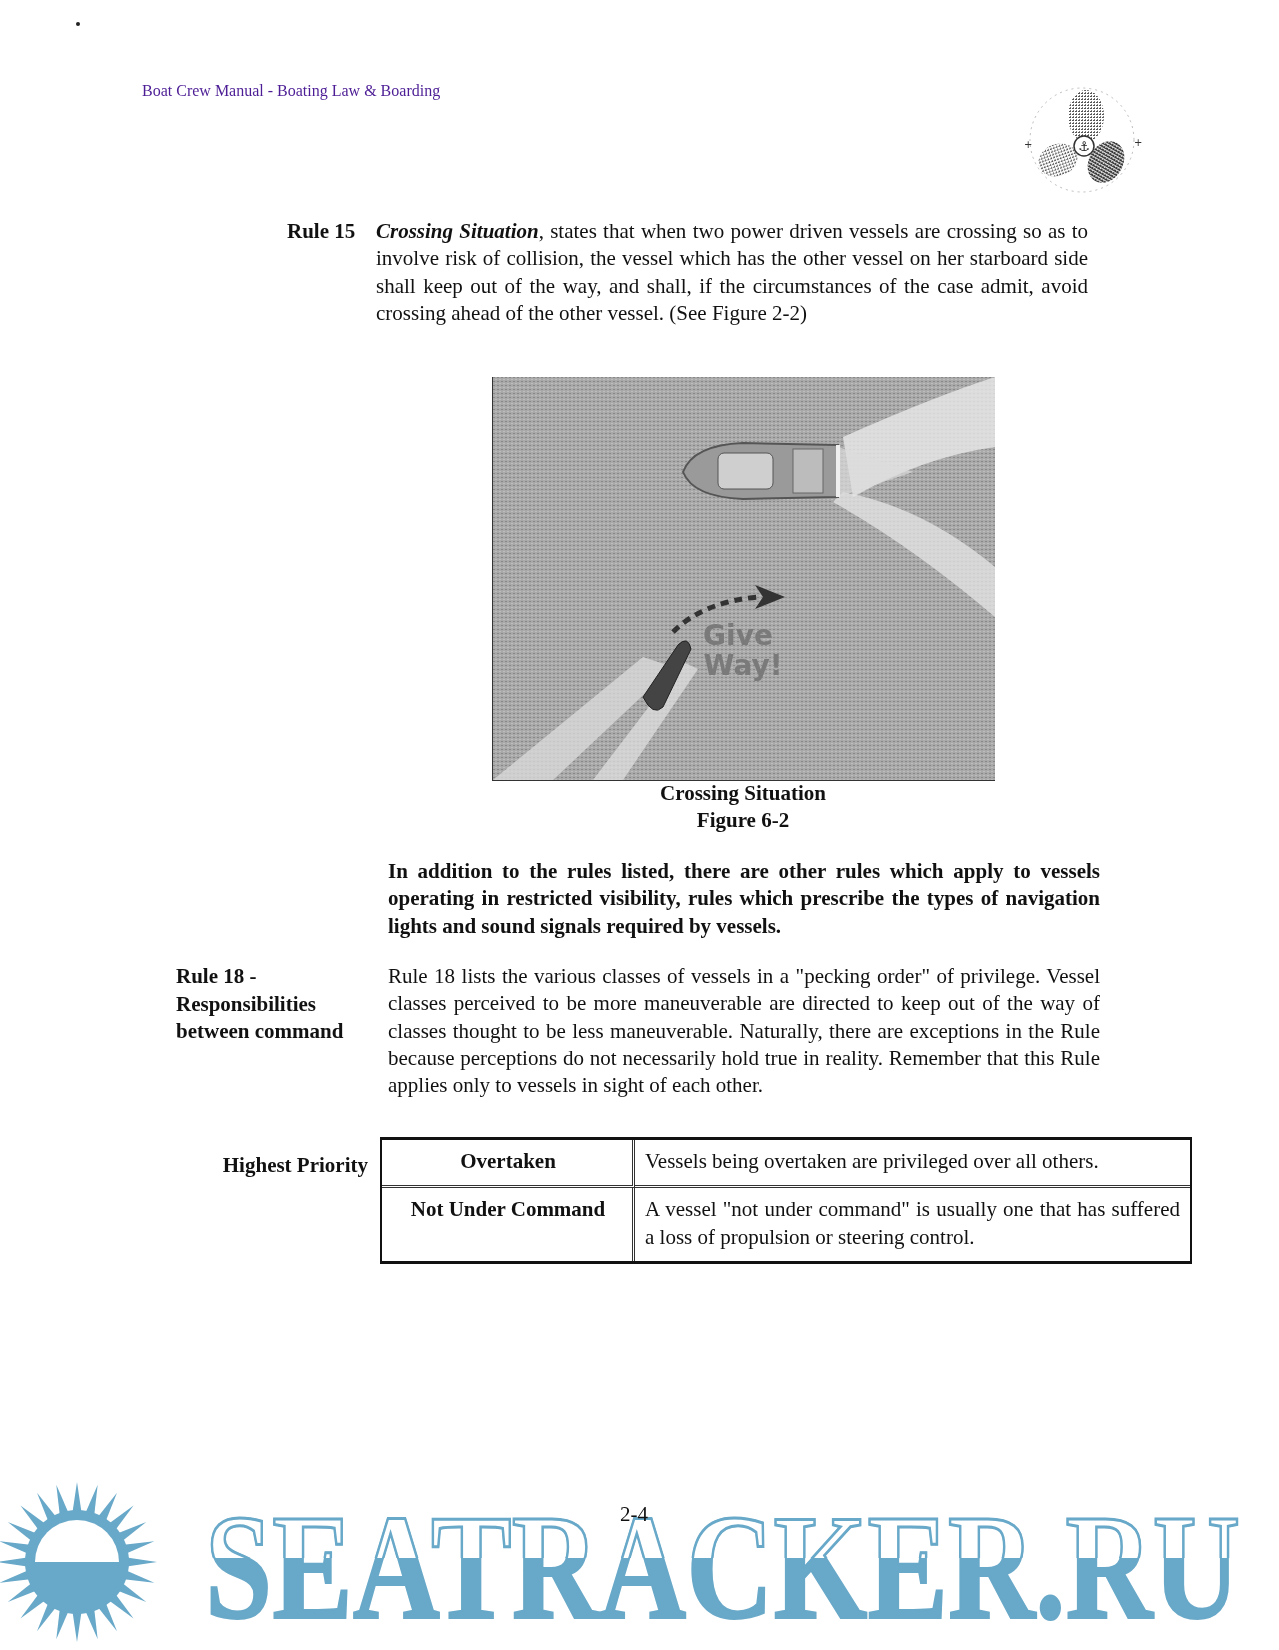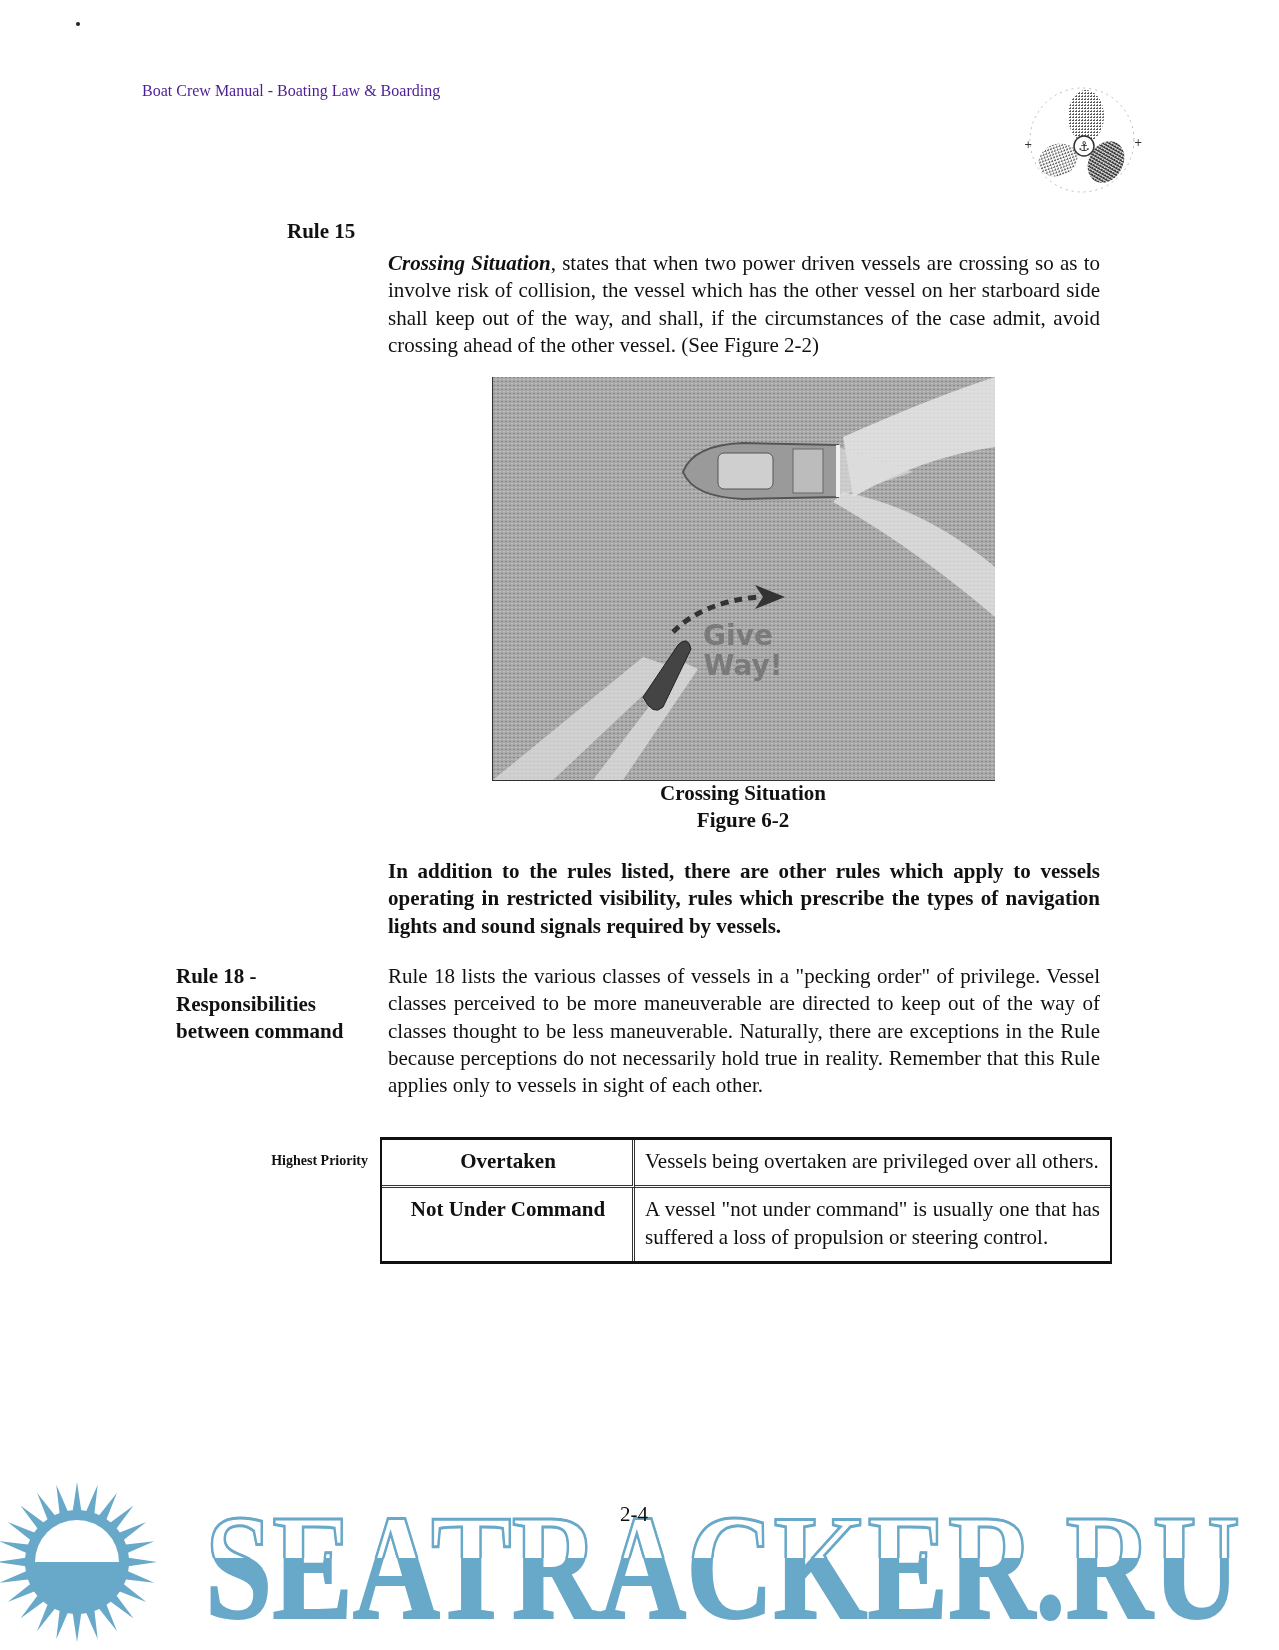--- a/index.html
+++ b/index.html
@@ -4,32 +4,32 @@
 <style>
   html, body { margin: 0; padding: 0; background: #ffffff; }
   body { width: 1279px; height: 1650px; position: relative; overflow: hidden;
          font-family: "Liberation Serif", "DejaVu Serif", serif; color: #111; }
   .abs { position: absolute; }
   .running-header { left: 142px; top: 82px; font-size: 16px; color: #4c1d95; }
   .logo { left: 1012px; top: 78px; width: 140px; height: 128px; }
   .rule-label { font-weight: bold; font-size: 21px; line-height: 27.5px; }
   .body-text { font-size: 21px; line-height: 27.3px; text-align: justify; }
   .rule15-label { left: 287px; top: 218px; }
-  .rule15-text { left: 388px; top: 218px; width: 712px; margin-top: 32px; }
+  .rule15-text { left: 376px; top: 218px; width: 712px; }
   .rule15-text em { font-weight: bold; font-style: italic; }
   .figure { left: 492px; top: 377px; width: 502px; height: 403px;
             border-left: 1px solid #333; border-bottom: 1px solid #333; overflow: hidden; }
   .caption { left: 492px; width: 502px; text-align: center; font-weight: bold; font-size: 21px; line-height: 27px; }
   .caption1 { top: 780px; }
   .caption2 { top: 807px; }
   .para2 { left: 388px; top: 858px; width: 712px; font-weight: bold; }
   .rule18-label { left: 176px; top: 963px; width: 180px; text-align: left; }
   .rule18-text { left: 388px; top: 963px; width: 712px; }
-  .priority-label { left: 150px; top: 1153px; width: 218px; text-align: right; font-weight: bold; font-size: 14px; }
-  .priority-table { left: 380px; top: 1137px; width: 732px; border-collapse: separate; border-spacing: 0;
+  .priority-label { left: 150px; top: 1153px; width: 218px; text-align: right; font-weight: bold; font-size: 21px; }
+  .priority-table { left: 380px; top: 1137px; width: 812px; border-collapse: separate; border-spacing: 0;
                     border-top: 3px solid #111; border-bottom: 3px solid #111; border-left: 2px solid #111; border-right: 2px solid #111; }
   .priority-table td { vertical-align: top; font-size: 21px; line-height: 27.3px; padding: 8px 10px 10px 10px;
                        border-bottom: 3px double #333; }
   .priority-table tr:last-child td { border-bottom: none; }
   .priority-table td.cls { width: 236px; text-align: center; font-weight: bold; border-right: 3px double #333; padding-left: 8px; padding-right: 6px; }
   .priority-table td.desc { text-align: justify; }
   .page-number { left: 620px; top: 1502px; font-size: 21px; z-index: 3; }
   .watermark { left: 0; top: 1470px; width: 1279px; height: 180px; z-index: 2; pointer-events: none; }
   .dot { left: 76px; top: 22px; width: 4px; height: 4px; background: #222; border-radius: 2px; }
 </style>

